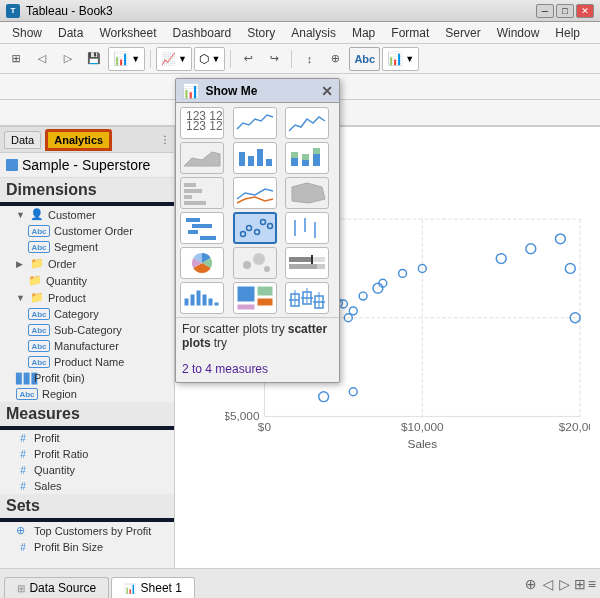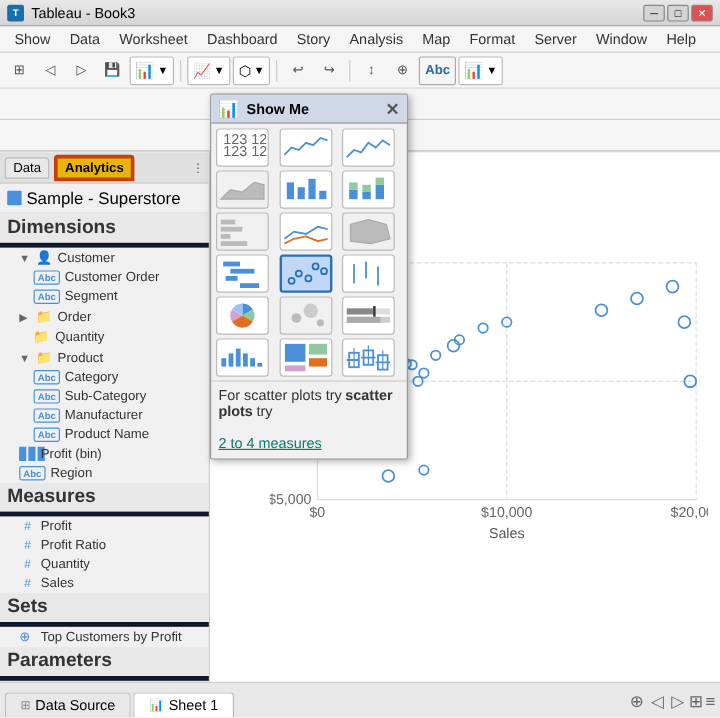--- a/index.html
+++ b/index.html
@@ -283,21 +283,21 @@
     .chart-type-btn.disabled { background: #f0f0f0; color: #bbb; cursor: default; }
 
     .show-me-footer {
       padding: 4px 6px 6px;
       font-size: 11px;
       color: #333;
       border-top: 1px solid #ccc;
     }
     .show-me-footer .bold { font-weight: bold; }
     .show-me-footer .blue { color: #2a70b9; }
-    .show-me-footer .green { color: #0f766e; text-decoration: underline; }
+    .show-me-footer .green { color: #4c1d95; }
   </style>
 </head>
 <body>
 
 <div style="position:relative; width:600px; height:598px; overflow:hidden;">
 
   <div class="title-bar">
     <div class="title-bar-left">
       <div class="title-bar-icon">
         <span>T</span>
@@ -467,21 +467,20 @@
             <span class="field-icon-measure">#</span>
             <span class="field-text">Sales</span>
           </div>
 
           <div class="section-header">Sets</div>
           <div class="field-item">
             <span style="font-size:11px; color:#4a90d9; width:14px;">⊕</span>
             <span class="field-text">Top Customers by Profit</span>
           </div>
 
-          <div class="section-header">Parameters</div>
           <div class="field-item">
             <span class="field-icon-measure">#</span>
             <span class="field-text">Profit Bin Size</span>
           </div>
           <div class="field-item">
             
             
           </div>
 
         </div>

